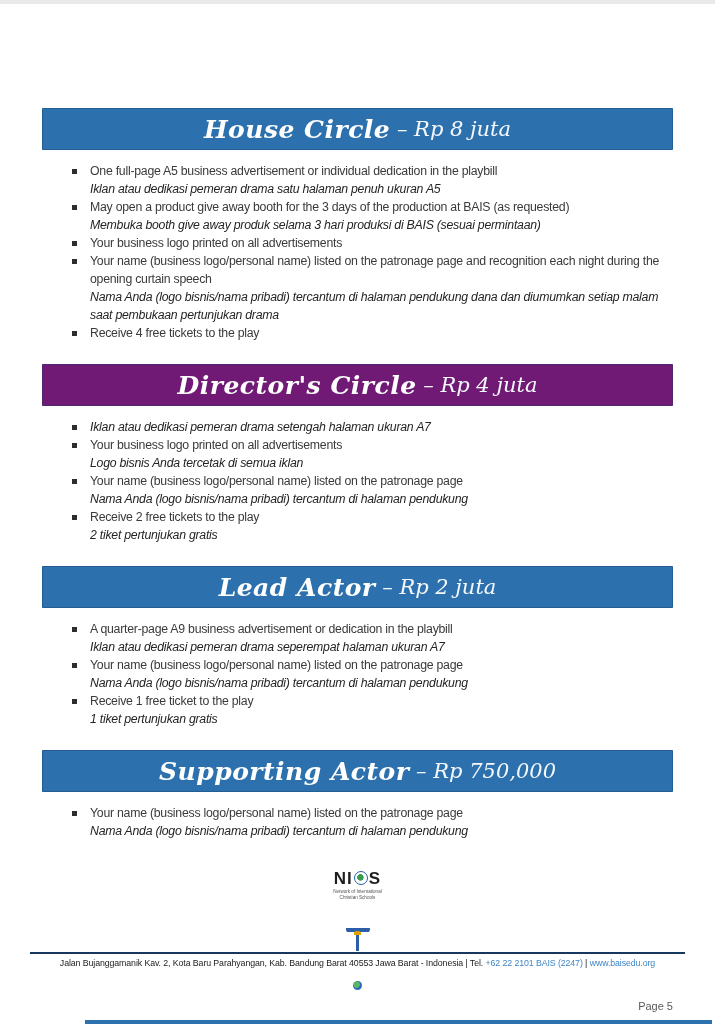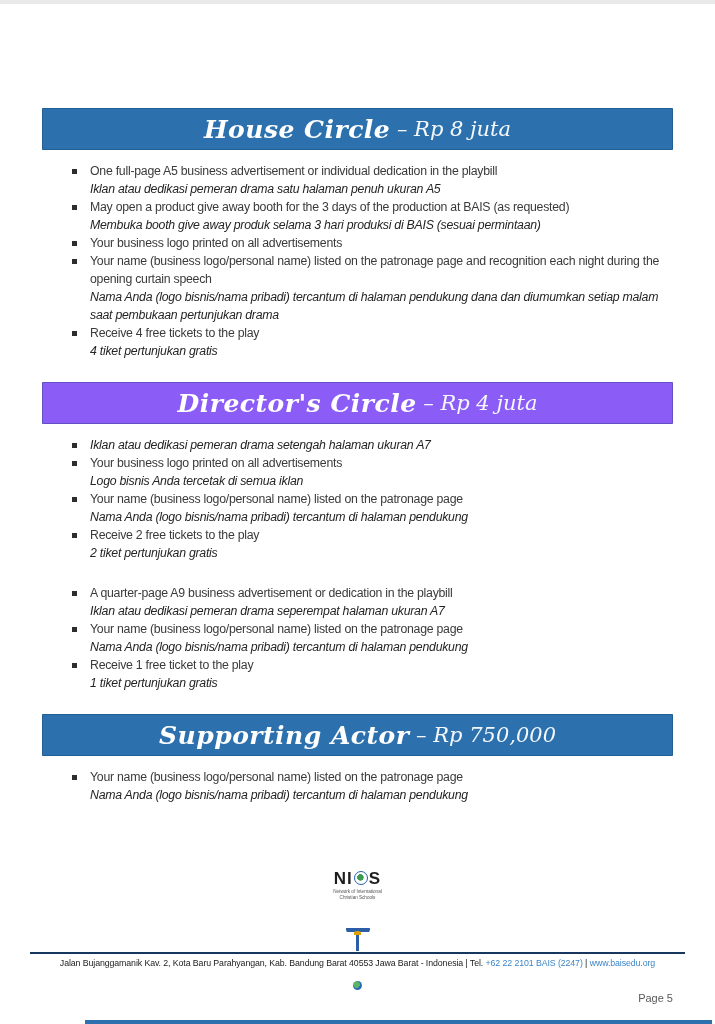--- a/index.html
+++ b/index.html
@@ -38,21 +38,21 @@
   .footer-rule{height:2px;background:#17375e;}
   .address{
     margin-top:4px;text-align:center;font-size:8.8px;color:#1c1c1c;
     letter-spacing:-.1px;white-space:nowrap;
   }
   .address .blue{color:#3d85c6;}
   .logos{
     margin-top:7px;display:flex;align-items:center;justify-content:center;
     gap:27px;height:40px;flex-direction:column;
   }
-  .page-num{position:absolute;right:12px;top:40px;font-size:11px;color:#595959;text-align:right;}
+  .page-num{position:absolute;right:12px;top:48px;font-size:11px;color:#595959;text-align:right;}
   .bottom-bar{position:absolute;left:85px;bottom:1px;width:627px;height:7px;}
   
   .logo-nics{text-align:center;line-height:1;}
   .nics-text{font-size:17px;font-weight:bold;color:#1e1e1e;letter-spacing:1px;display:flex;align-items:center;justify-content:center;}
   .nics-globe{
     display:inline-block;width:12px;height:12px;border:1.5px solid #2762a8;border-radius:50%;
     background:radial-gradient(circle at 45% 45%, #3a9c4e 0 3px, #ffffff 3.5px);margin:0 1px;
   }
   .nics-sub{font-size:4.6px;color:#555;margin-top:2px;line-height:1.3;}
   .logo-shield{
@@ -122,26 +122,25 @@
             <div class="line en">Your business logo printed on all advertisements</div>
           </li>
           <li class="benefit-item">
             <span class="bullet-marker"></span>
             <div class="line en">Your name (business logo/personal name) listed on the patronage page and recognition each night during the opening curtain speech</div>
             <div class="line id">Nama Anda (logo bisnis/nama pribadi) tercantum di halaman pendukung dana dan diumumkan setiap malam saat pembukaan pertunjukan drama</div>
           </li>
           <li class="benefit-item">
             <span class="bullet-marker"></span>
             <div class="line en">Receive 4 free tickets to the play</div>
-            <div class="line id">4 tiket pertunjukan gratis</div>
           </li>
         </ul>
       </section>
       <section class="tier-section">
-        <div class="tier-banner" style="background: #8b5cf6;">
+        <div class="tier-banner" style="background: #701a75;">
           <span class="tier-title">Director's Circle</span>
           <span class="tier-price"> – Rp 4 juta</span>
         </div>
         <ul class="benefit-list">
           <li class="benefit-item">
             <span class="bullet-marker"></span>
             <div class="line id">Iklan atau dedikasi pemeran drama setengah halaman ukuran A7</div>
           </li>
           <li class="benefit-item">
             <span class="bullet-marker"></span>
@@ -154,20 +153,24 @@
             <div class="line id">Nama Anda (logo bisnis/nama pribadi) tercantum di halaman pendukung</div>
           </li>
           <li class="benefit-item">
             <span class="bullet-marker"></span>
             <div class="line en">Receive 2 free tickets to the play</div>
             <div class="line id">2 tiket pertunjukan gratis</div>
           </li>
         </ul>
       </section>
       <section class="tier-section">
+        <div class="tier-banner" style="background: rgb(44, 113, 173);">
+          <span class="tier-title">Lead Actor</span>
+          <span class="tier-price"> – Rp 2 juta</span>
+        </div>
         <ul class="benefit-list">
           <li class="benefit-item">
             <span class="bullet-marker"></span>
             <div class="line en">A quarter-page A9 business advertisement or dedication in the playbill</div>
             <div class="line id">Iklan atau dedikasi pemeran drama seperempat halaman ukuran A7</div>
           </li>
           <li class="benefit-item">
             <span class="bullet-marker"></span>
             <div class="line en">Your name (business logo/personal name) listed on the patronage page</div>
             <div class="line id">Nama Anda (logo bisnis/nama pribadi) tercantum di halaman pendukung</div>

